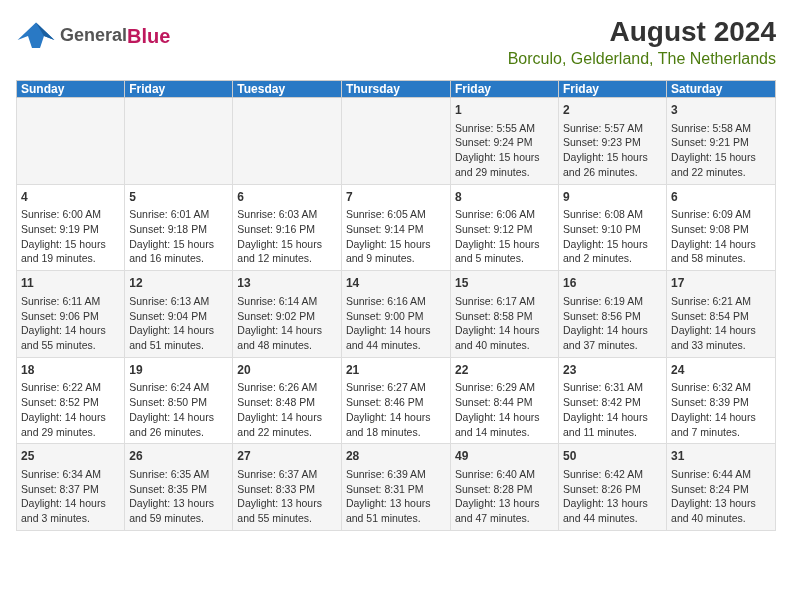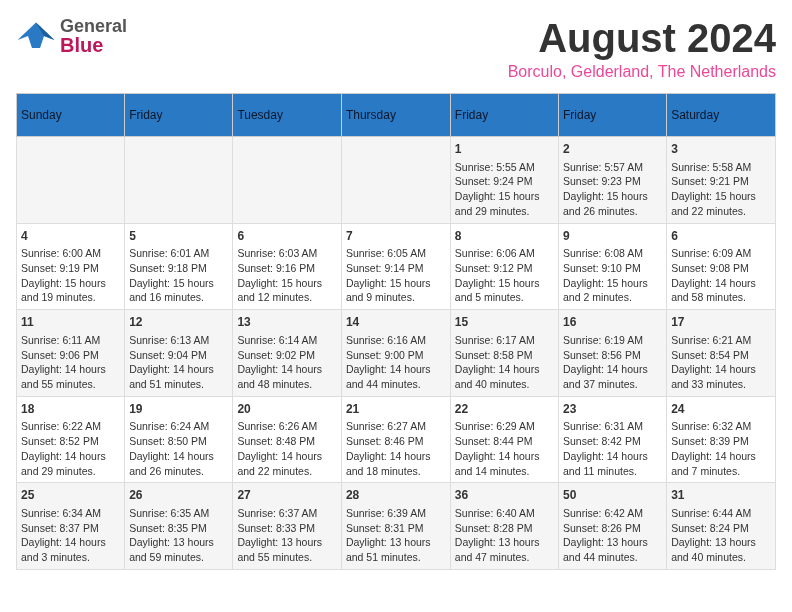--- a/index.html
+++ b/index.html
@@ -13,41 +13,41 @@
     .header-area {
       display: flex;
       justify-content: space-between;
       align-items: flex-start;
       margin-bottom: 12px;
     }
     .title-area {
       text-align: right;
     }
     .month-title {
-      font-size: 40px;
+      font-size: 28px;
       font-weight: bold;
       color: #333;
     }
     .location-title {
       font-size: 16px;
-      color: #ec4899;
+      color: #4d7c0f;
       margin-top: 2px;
     }
     table {
       width: 100%;
       border-collapse: collapse;
       font-size: 11px;
     }
     thead th {
       background: #2979c5;
-      color: #0f172a;
-      padding: 14px 4px;
+      color: #ffffff;
+      padding: 1px 4px;
       text-align: left;
       font-size: 12px;
-      font-weight: normal;
+      font-weight: bold;
       border: 1px solid #ccc;
     }
     tbody tr {
       height: 80px;
     }
     tbody tr:nth-child(odd) {
       background: #f5f5f5;
     }
     tbody tr:nth-child(even) {
       background: #fff;
@@ -74,21 +74,21 @@
       flex-direction: row;
       align-items: center;
       gap: 4px;
     }
     .logo-bird {
       width: 40px;
       height: 40px;
     }
     .logo-text-block {
       display: flex;
-      flex-direction: column;
+      flex-direction: row;
       line-height: 1;
     }
     .logo-general {
       font-size: 18px;
       font-weight: bold;
       color: #555;
     }
     .logo-blue {
       font-size: 20px;
       font-weight: bold;
@@ -247,21 +247,21 @@
         </td>
         <td>
           <div class="day-number">27</div>
           <div class="cell-content">Sunrise: 6:37 AM<br>Sunset: 8:33 PM<br>Daylight: 13 hours and 55 minutes.</div>
         </td>
         <td>
           <div class="day-number">28</div>
           <div class="cell-content">Sunrise: 6:39 AM<br>Sunset: 8:31 PM<br>Daylight: 13 hours and 51 minutes.</div>
         </td>
         <td>
-          <div class="day-number">36</div>
+          <div class="day-number">49</div>
           <div class="cell-content">Sunrise: 6:40 AM<br>Sunset: 8:28 PM<br>Daylight: 13 hours and 47 minutes.</div>
         </td>
         <td>
           <div class="day-number">50</div>
           <div class="cell-content">Sunrise: 6:42 AM<br>Sunset: 8:26 PM<br>Daylight: 13 hours and 44 minutes.</div>
         </td>
         <td>
           <div class="day-number">31</div>
           <div class="cell-content">Sunrise: 6:44 AM<br>Sunset: 8:24 PM<br>Daylight: 13 hours and 40 minutes.</div>
         </td>

